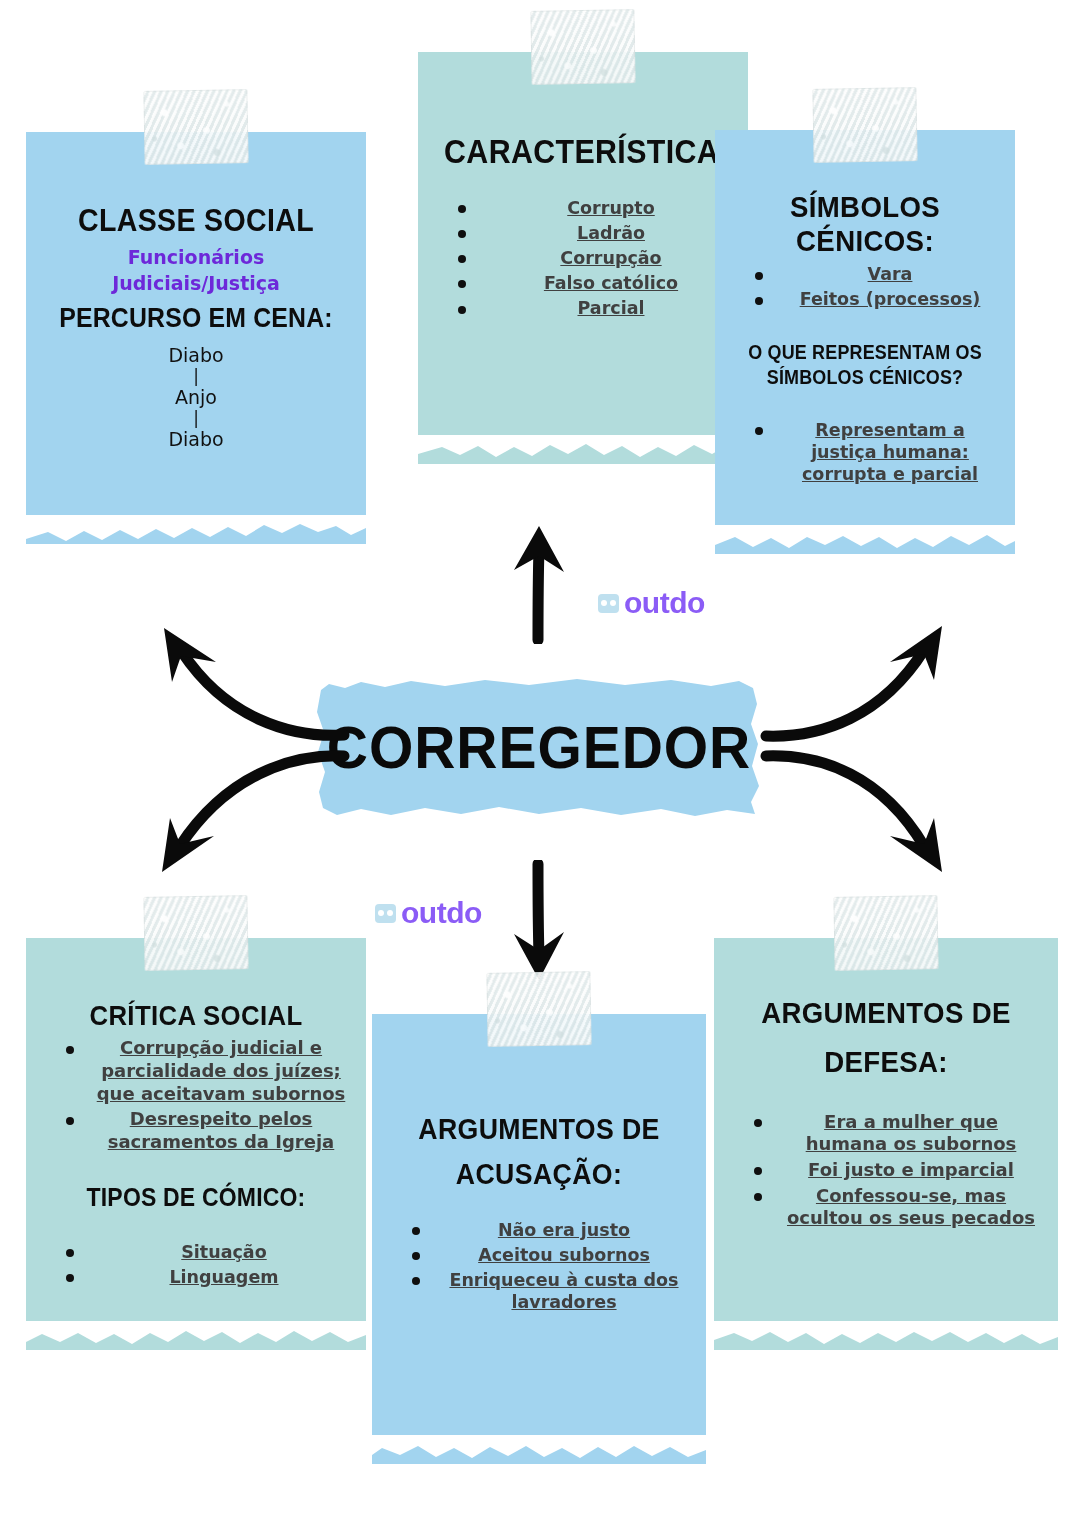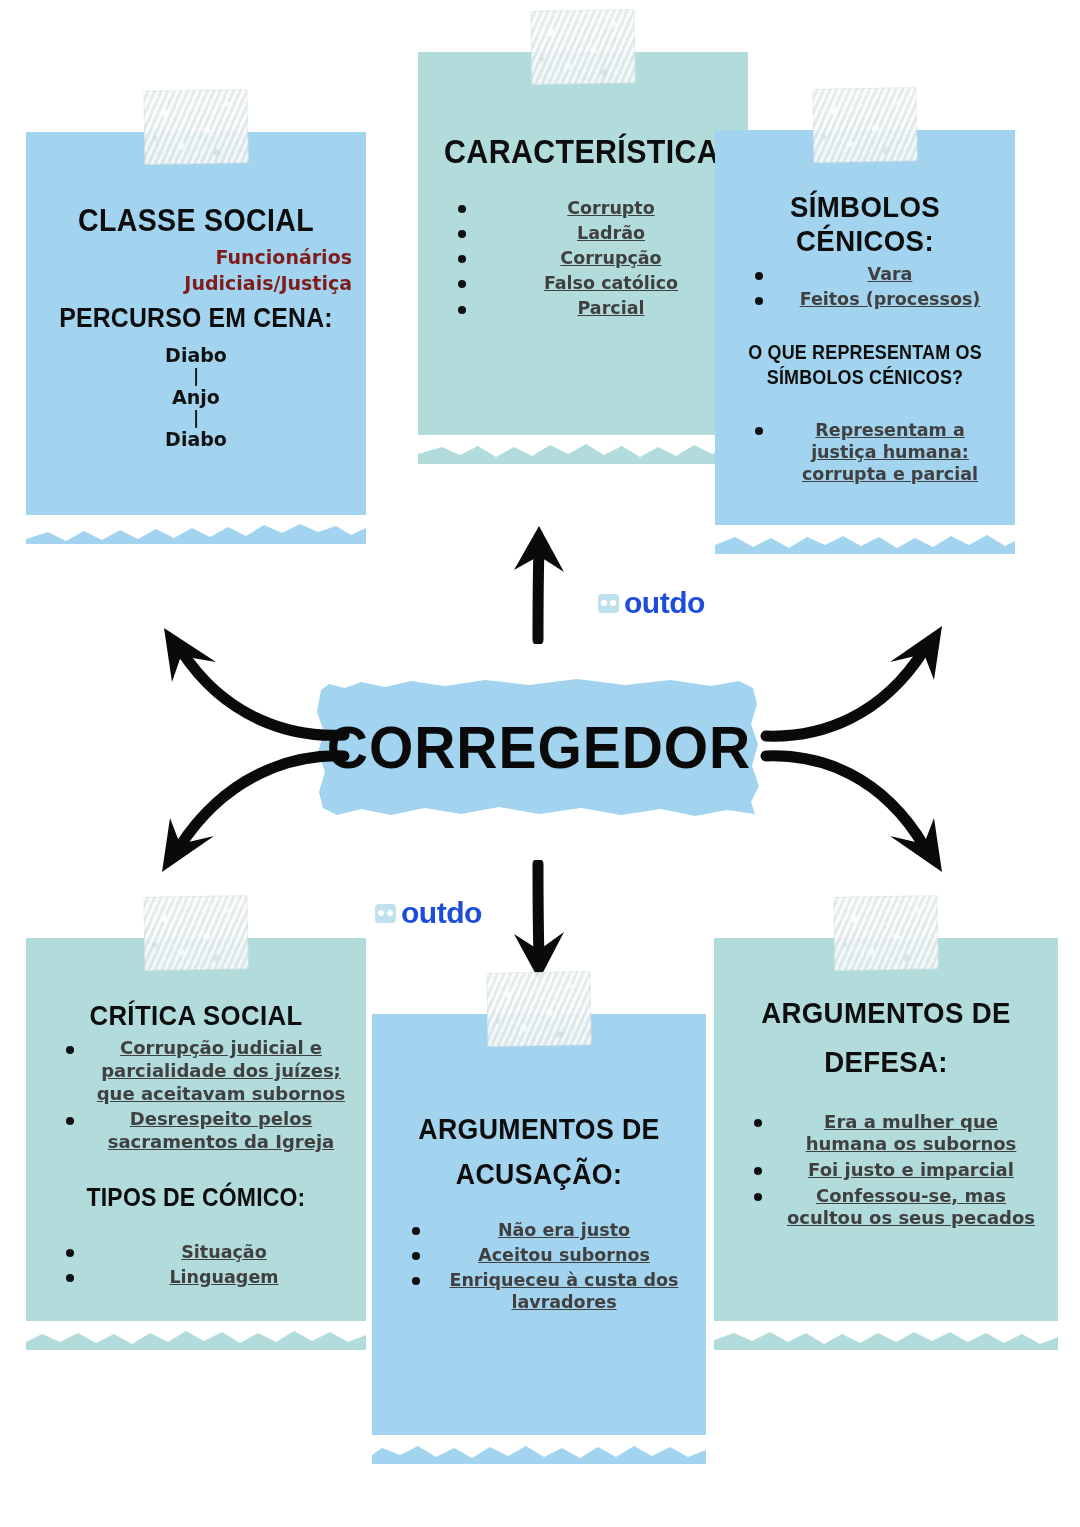--- a/index.html
+++ b/index.html
@@ -73,28 +73,27 @@
     letter-spacing:.2px;
     color:#0d0d0d;
     line-height:1.25;
     margin:10px 0 6px 0;
     transform:scaleX(.92);
   }
   .sub{
     font-family:"DejaVu Sans", sans-serif;
     font-weight:700;
     font-size:19px;
-    color:#7f1d1d;
+    color:#6d28d9;
     line-height:1.3;
     margin:6px 0 2px 0;
-    text-align:right;
   }
   .chain{
     font-family:"DejaVu Sans", sans-serif;
-    font-weight:700;
+    font-weight:400;
     font-size:19px;
     color:#111;
     line-height:1.22;
     margin:8px;
   }
   .chain .bar{display:block;font-size:17px;line-height:1.1;}
 
   ul.bul{
     list-style:none;
     margin:8px 0 0 0;
@@ -166,21 +165,21 @@
     display:inline-block;
     flex:0 0 auto;
   }
   .wm-badge::before,.wm-badge::after{
     content:"";position:absolute;top:6px;
     width:6px;height:6px;border-radius:50%;
     background:#ffffff;
   }
   .wm-badge::before{left:3px;}
   .wm-badge::after{right:3px;}
-  .wm-text{color:#1d4ed8;}
+  .wm-text{color:#8b5cf6;}
 </style>
 </head>
 <body>
 
 <div class="canvas">
 
   <div class="card" id="card-classe-social" style="background:#A2D4EF;">
     <div class="tape"></div>
     <svg class="torn" viewBox="0 0 340 30" preserveAspectRatio="none">
       <path d="M0,0 L340,0 L340,13 L325,20 L310,11 L292,17 L274,9 L256,18 L238,10 L220,21 L202,12 L184,22 L166,13 L148,23 L130,14 L112,24 L94,15 L76,25 L58,16 L40,26 L22,17 L0,24 Z" fill="#ffffff"></path>

